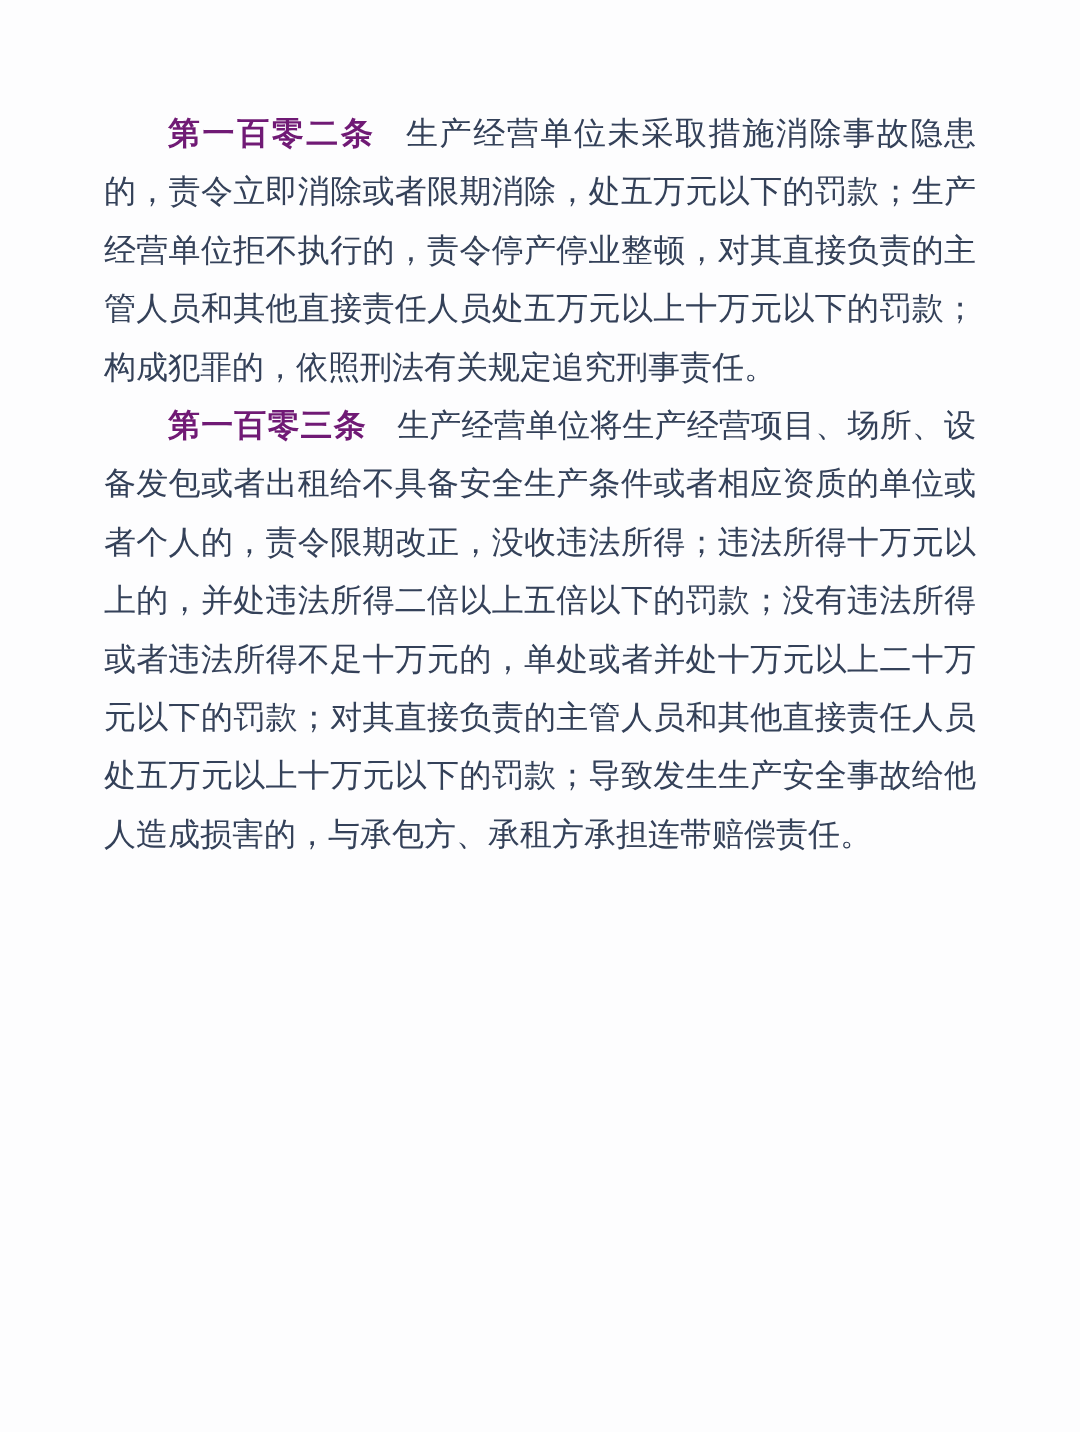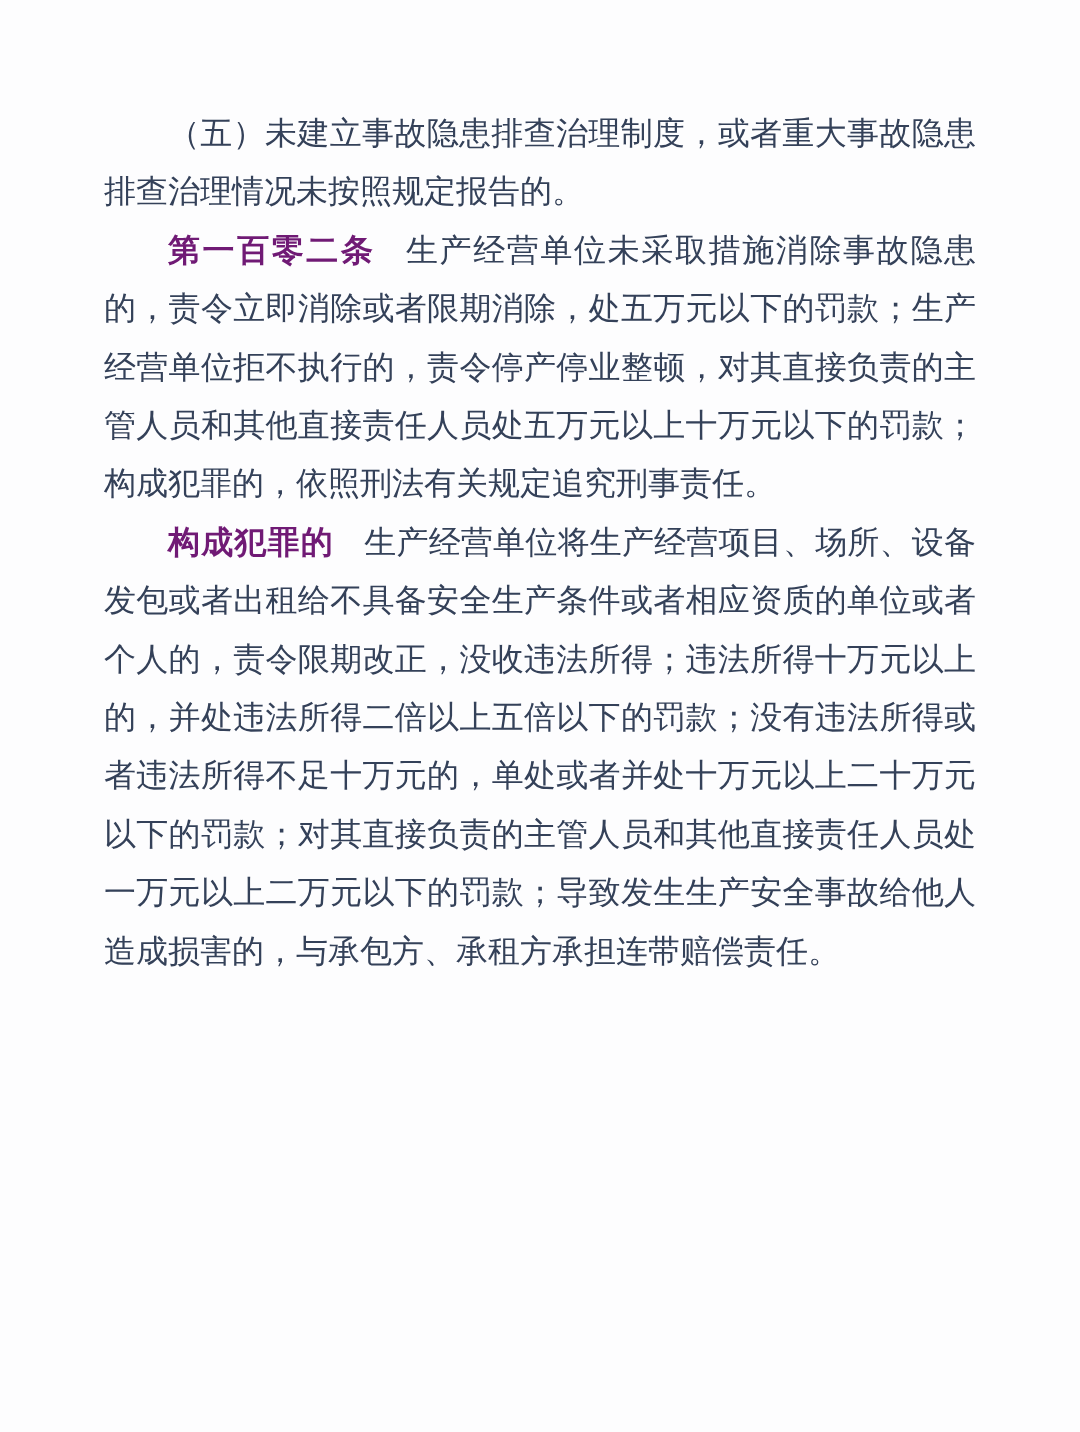--- a/index.html
+++ b/index.html
@@ -42,27 +42,24 @@
     display: none;
     margin: 0;
   }
 </style>
 </head>
 <body>
 
 <div class="page">
   <div class="doc-text">
 
-    <p class="para">
-      <span>（五）未建立事故隐患排查治理制度，或者重大事故隐患排查治理情况未按照规定报告的。</span>
-    </p>
 
     <p class="para">
       <span class="article-heading">第一百零二条</span><span>生产经营单位未采取措施消除事故隐患的，责令立即消除或者限期消除，处五万元以下的罚款；生产经营单位拒不执行的，责令停产停业整顿，对其直接负责的主管人员和其他直接责任人员处五万元以上十万元以下的罚款；构成犯罪的，依照刑法有关规定追究刑事责任。</span>
     </p>
 
     <p class="para">
-      <span class="article-heading">构成犯罪的</span><span>生产经营单位将生产经营项目、场所、设备发包或者出租给不具备安全生产条件或者相应资质的单位或者个人的，责令限期改正，没收违法所得；违法所得十万元以上的，并处违法所得二倍以上五倍以下的罚款；没有违法所得或者违法所得不足十万元的，单处或者并处十万元以上二十万元以下的罚款；对其直接负责的主管人员和其他直接责任人员处一万元以上二万元以下的罚款；导致发生生产安全事故给他人造成损害的，与承包方、承租方承担连带赔偿责任。</span>
+      <span class="article-heading">第一百零三条</span><span>生产经营单位将生产经营项目、场所、设备发包或者出租给不具备安全生产条件或者相应资质的单位或者个人的，责令限期改正，没收违法所得；违法所得十万元以上的，并处违法所得二倍以上五倍以下的罚款；没有违法所得或者违法所得不足十万元的，单处或者并处十万元以上二十万元以下的罚款；对其直接负责的主管人员和其他直接责任人员处五万元以上十万元以下的罚款；导致发生生产安全事故给他人造成损害的，与承包方、承租方承担连带赔偿责任。</span>
     </p>
 
 
   </div>
 </div>
 
 </body></html>

